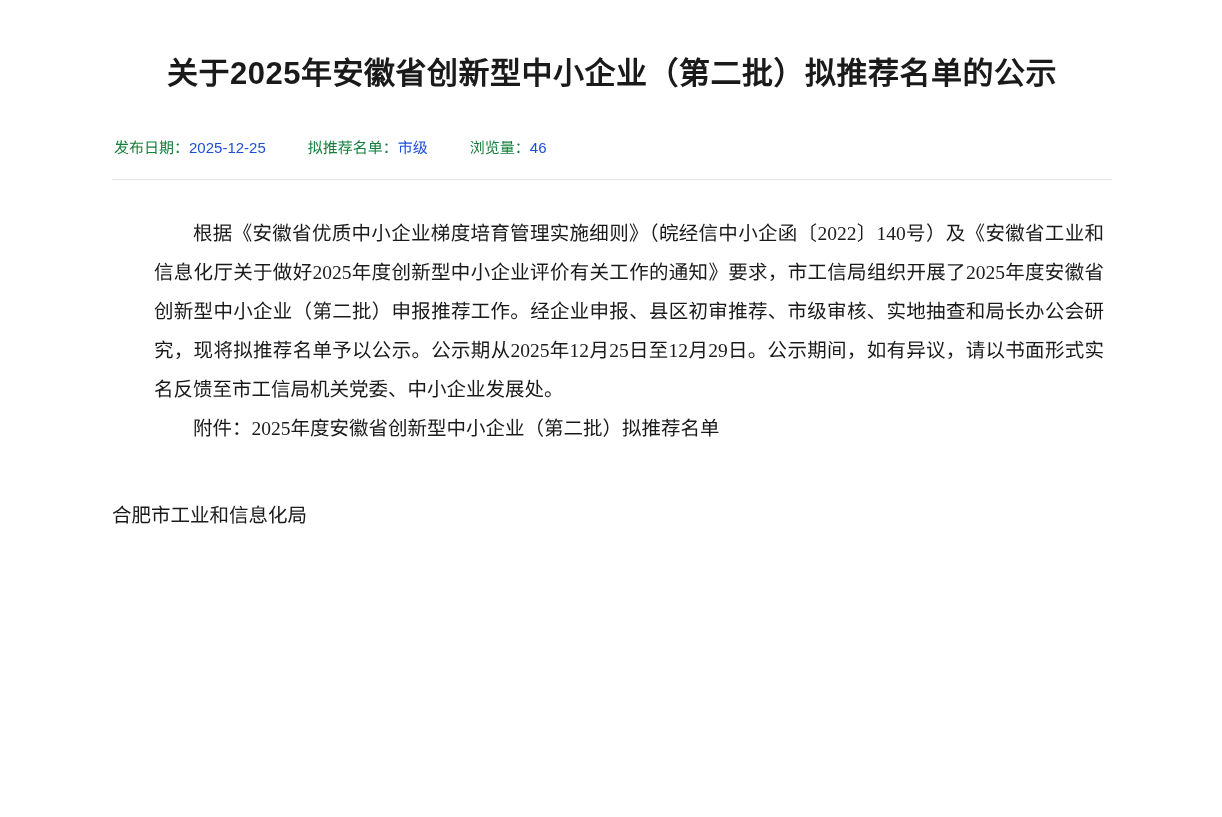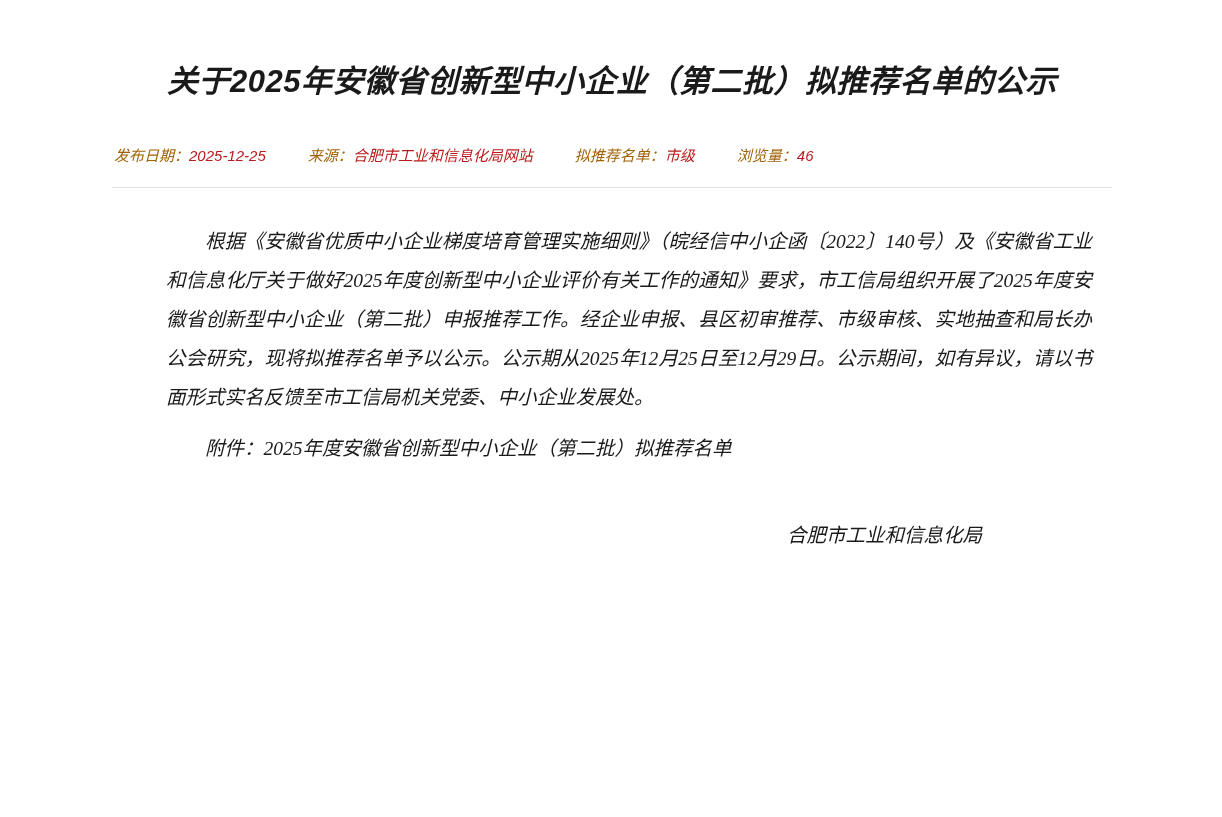--- a/index.html
+++ b/index.html
@@ -18,23 +18,22 @@
   .page {
     width: 1222px;
     height: 817px;
     box-sizing: border-box;
     position: relative;
     background: #ffffff;
   }
   .article {
     position: absolute;
     left: 112px;
-    top: 12px;
+    top: 4px;
     width: 1000px;
-    font-style: italic;
   }
   .title {
     font-family: "Liberation Sans", sans-serif;
     font-weight: bold;
     font-size: 31px;
     line-height: 48px;
     color: #1a1a1a;
     text-align: center;
     margin: 0;
     padding-top: 46px;
@@ -50,80 +49,77 @@
     padding-left: 2px;
   }
   .meta .meta-item {
     white-space: nowrap;
     margin-right: 42px;
   }
   .meta .meta-item:last-child {
     margin-right: 16px;
   }
   .meta .meta-label {
-    color: #a16207;
+    color: #15803d;
   }
   .meta .meta-value {
-    color: #b91c1c;
+    color: #1d4ed8;
   }
   .divider {
     margin-top: 22px;
     border-bottom: 1px solid #e2e2e2;
     width: 1000px;
   }
   .body-content {
     margin-top: 34px;
     font-family: "Liberation Serif", serif;
     font-size: 19.5px;
     line-height: 39px;
     color: #1a1a1a;
     text-align: justify;
     padding: 0 8px 0 42px;
   }
   .body-content p {
-    margin: 12px;
+    margin: 0;
   }
   .para-indent {
     text-indent: 2em;
   }
   .contact-line {
     text-indent: 2em;
     margin-top: 0;
   }
   .attach {
     text-indent: 2em;
     margin-top: 40px;
   }
   .signature {
     margin-top: 48px;
     font-family: "Liberation Serif", serif;
     font-size: 19.5px;
     line-height: 39px;
-    text-align: right;
+    text-align: left;
     padding-right: 130px;
     color: #1a1a1a;
   }
   .signature div {
     white-space: nowrap;
   }
 </style>
 </head>
 <body>
 
 <div class="page">
   <div class="article">
 
     <h1 class="title">关于2025年安徽省创新型中小企业（第二批）拟推荐名单的公示</h1>
 
     <div class="meta">
       <div class="meta-item">
         <span class="meta-label">发布日期：</span><span class="meta-value">2025-12-25</span>
-      </div>
-      <div class="meta-item">
-        <span class="meta-label">来源：</span><span class="meta-value">合肥市工业和信息化局网站</span>
       </div>
       <div class="meta-item">
         <span class="meta-label">拟推荐名单：</span><span class="meta-value">市级</span>
       </div>
       <div class="meta-item">
         <span class="meta-label">浏览量：</span><span class="meta-value">46</span>
       </div>
     </div>
 
     <div class="divider"></div>

